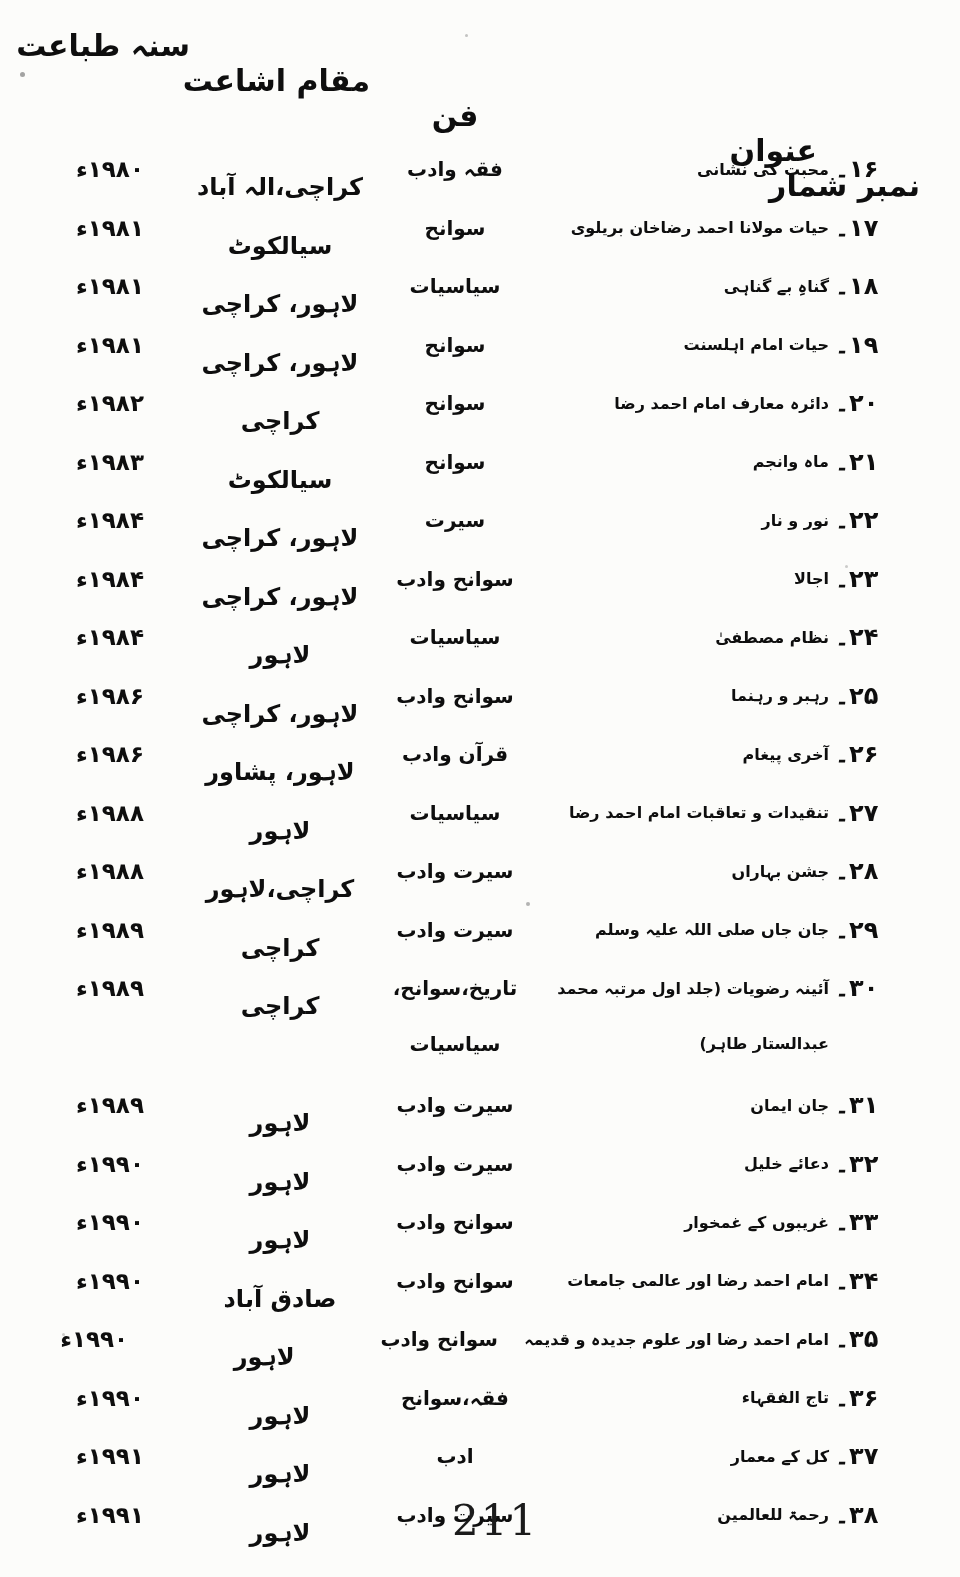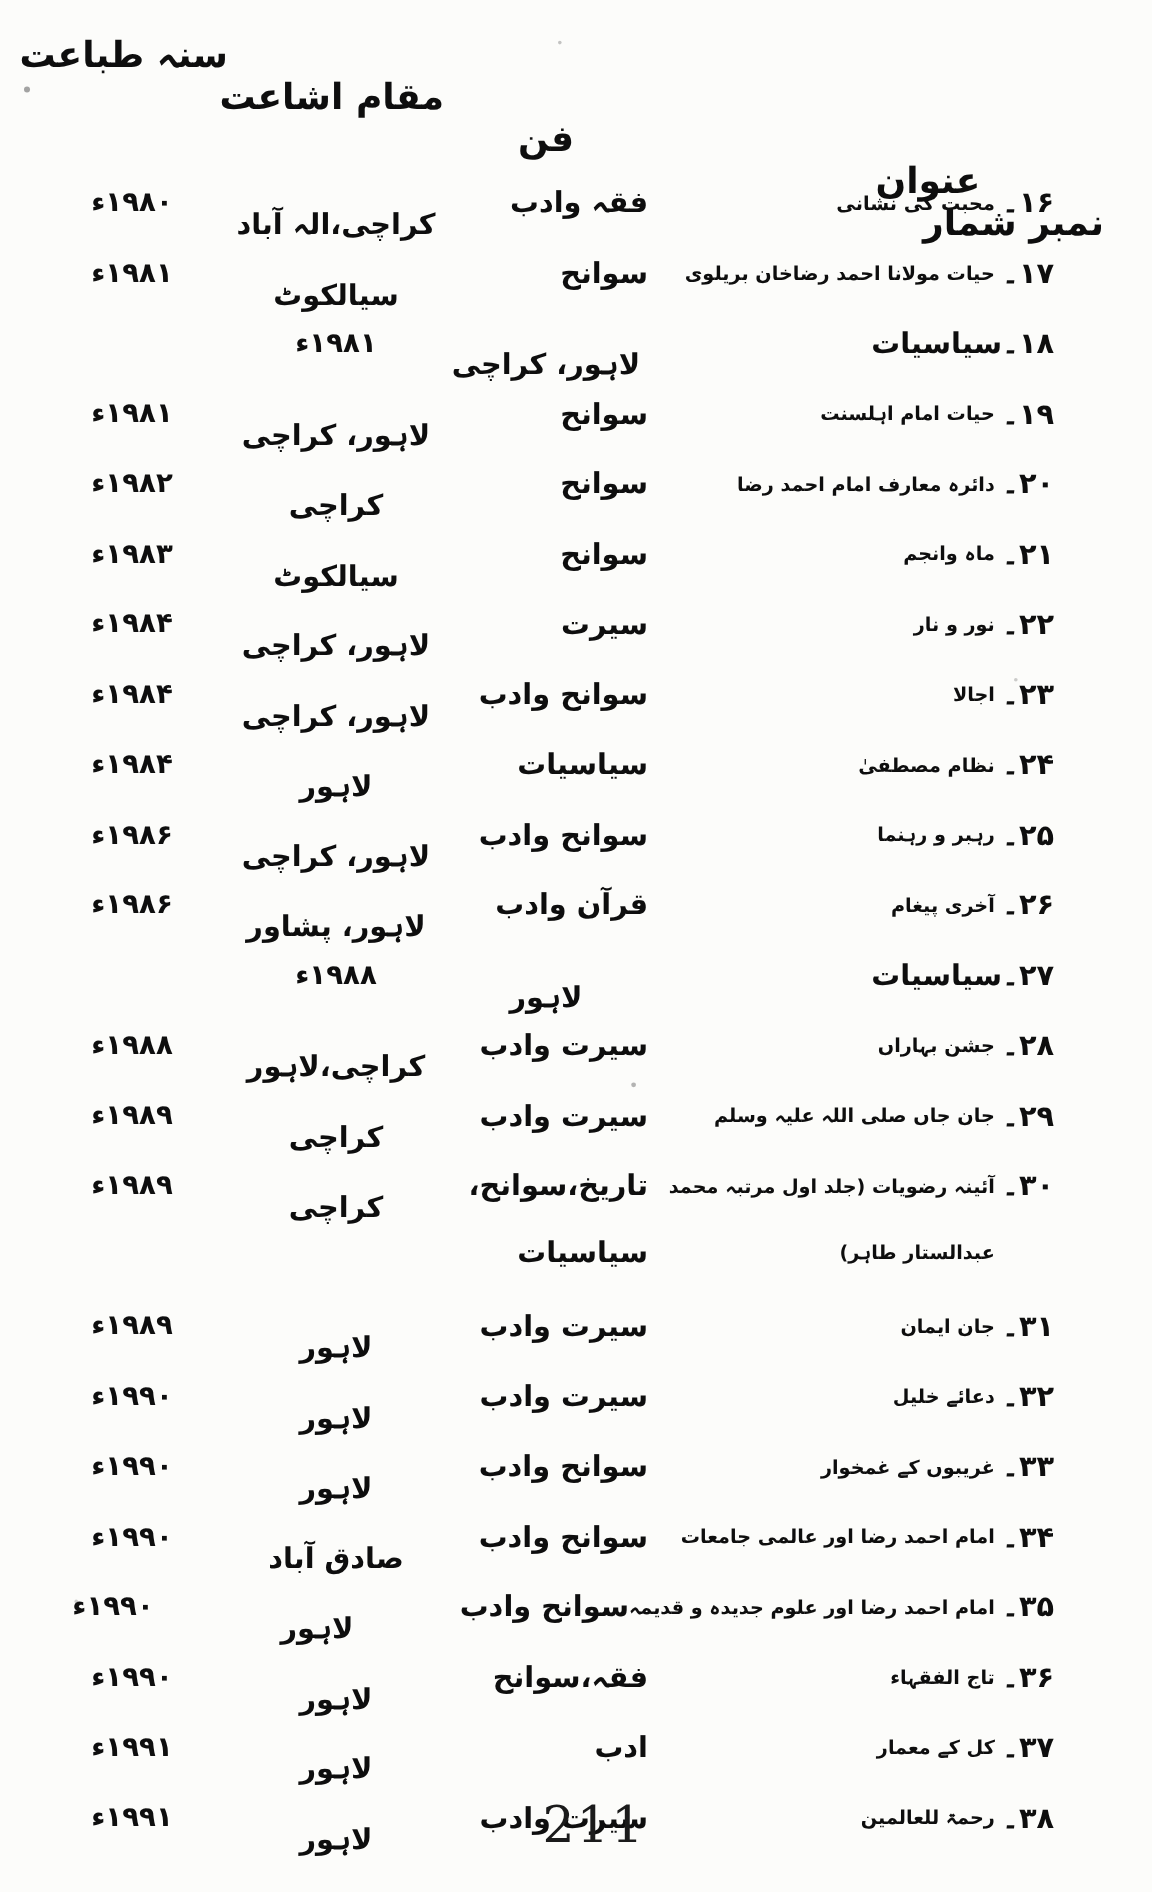--- a/index.html
+++ b/index.html
@@ -35,21 +35,21 @@
   .h-genre{text-align:center;}
   .h-place{text-align:center;white-space:nowrap;}
   .h-year{text-align:center;white-space:nowrap;}
   .rows{margin-top:47px;}
   .row{
     height:58.5px;
     font-weight:700;
   }
   .c-serial{font-size:24px;white-space:nowrap;text-align:left;padding-right:2px;}
   .c-title{font-size:16px;text-align:start;padding-right:6px;white-space:nowrap;}
-  .c-genre{font-size:24px;text-align:right;white-space:nowrap;}
+  .c-genre{font-size:20px;text-align:center;white-space:nowrap;}
   .c-place{font-size:24px;text-align:center;white-space:nowrap;margin-top:36px;}
   .c-year{font-size:23px;text-align:center;white-space:nowrap;letter-spacing:3px;}
   .page-number{
     position:absolute;
     left:452px;top:1496px;
     font-family:"DejaVu Serif", serif;
     font-size:42px;
     font-weight:400;
     color:#1b1b1b;
     letter-spacing:2px;
@@ -90,20 +90,21 @@
     </div>
       <div class="grid-row row">
       <div class="c-serial">۱۷۔</div>
       <div class="c-title">حیات مولانا احمد رضاخان بریلوی</div>
       <div class="c-genre">سوانح</div>
       <div class="c-place">سیالکوٹ</div>
       <div class="c-year">۱۹۸۱ء</div>
     </div>
       <div class="grid-row row">
       <div class="c-serial">۱۸۔</div>
+      <div class="c-title">گناہِ بے گناہی</div>
       <div class="c-genre">سیاسیات</div>
       <div class="c-place">لاہور، کراچی</div>
       <div class="c-year">۱۹۸۱ء</div>
     </div>
       <div class="grid-row row">
       <div class="c-serial">۱۹۔</div>
       <div class="c-title">حیات امام اہلسنت</div>
       <div class="c-genre">سوانح</div>
       <div class="c-place">لاہور، کراچی</div>
       <div class="c-year">۱۹۸۱ء</div>
@@ -152,20 +153,21 @@
     </div>
       <div class="grid-row row">
       <div class="c-serial">۲۶۔</div>
       <div class="c-title">آخری پیغام</div>
       <div class="c-genre">قرآن وادب</div>
       <div class="c-place">لاہور، پشاور</div>
       <div class="c-year">۱۹۸۶ء</div>
     </div>
       <div class="grid-row row">
       <div class="c-serial">۲۷۔</div>
+      <div class="c-title">تنقیدات و تعاقبات امام احمد رضا</div>
       <div class="c-genre">سیاسیات</div>
       <div class="c-place">لاہور</div>
       <div class="c-year">۱۹۸۸ء</div>
     </div>
       <div class="grid-row row">
       <div class="c-serial">۲۸۔</div>
       <div class="c-title">جشن بہاراں</div>
       <div class="c-genre">سیرت وادب</div>
       <div class="c-place">کراچی،لاہور</div>
       <div class="c-year">۱۹۸۸ء</div>

